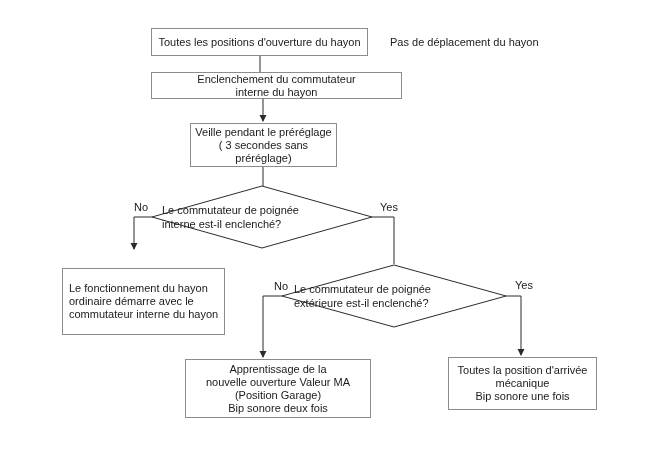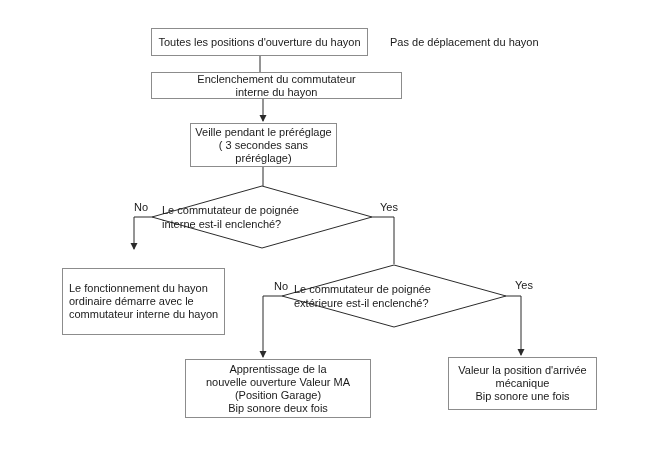--- a/index.html
+++ b/index.html
@@ -123,17 +123,17 @@
 
   <div class="label center" style="left:262px; top:280px; width:26px;">No</div>
 
   <div class="label center" style="left:503px; top:279px; width:32px;">Yes</div>
 
   <div class="box" style="left:185px; top:359px; width:186px; height:59px;">Apprentissage de la
 nouvelle ouverture Valeur MA
 (Position Garage)
 Bip sonore deux fois</div>
 
-  <div class="box" style="left:448px; top:357px; width:149px; height:53px;">Valeur la position d'arrivée
+  <div class="box" style="left:448px; top:357px; width:149px; height:53px;">Toutes la position d'arrivée
 mécanique
 Bip sonore une fois</div>
 
 </div>
 
 </body></html>

